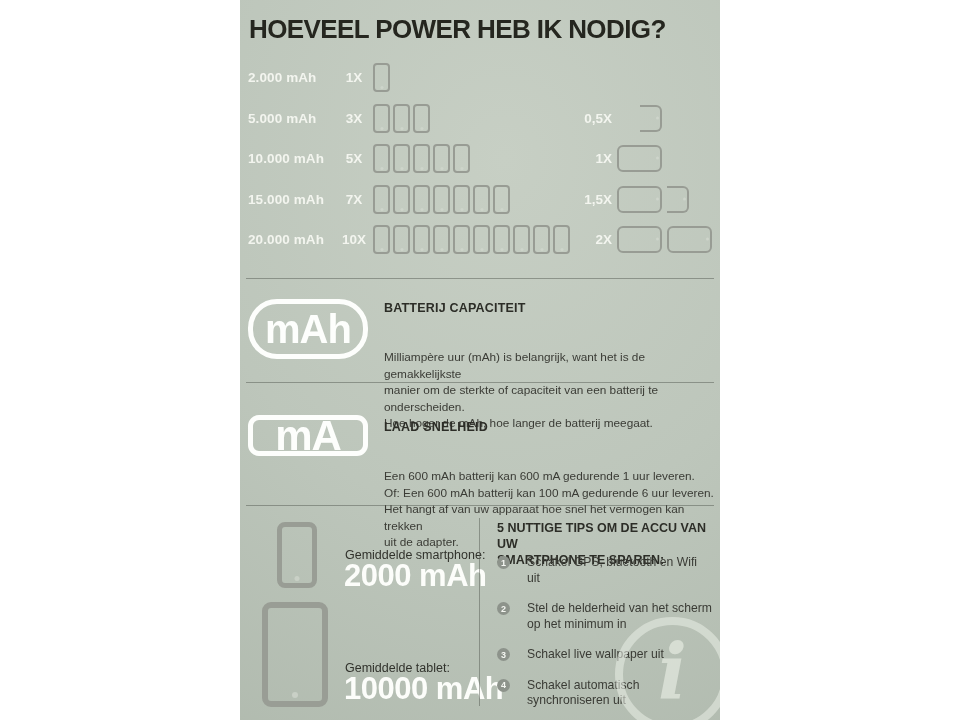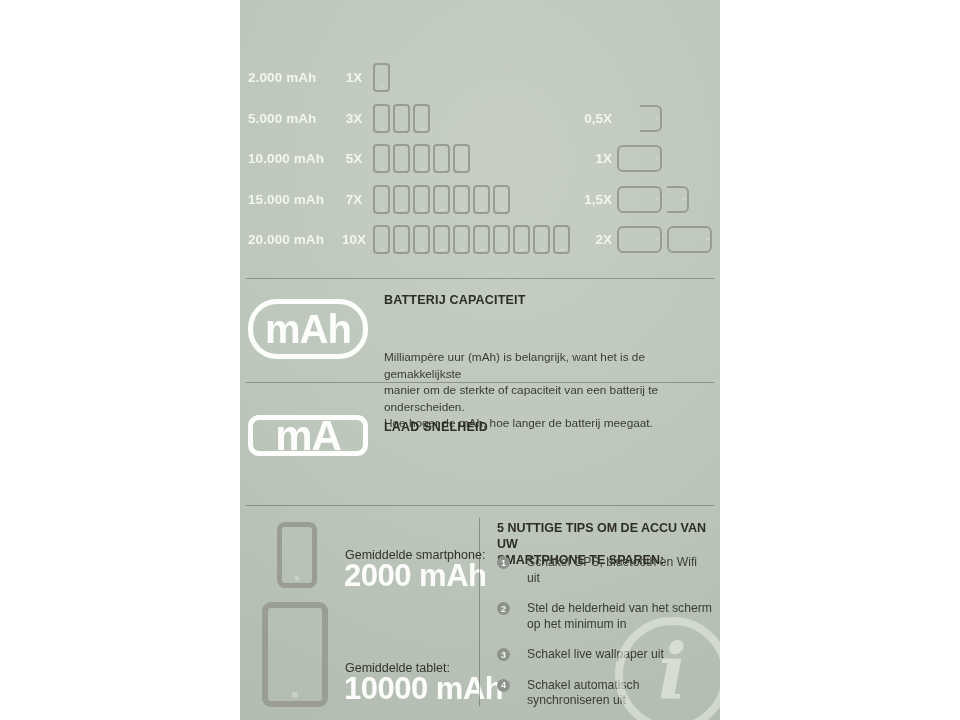--- a/index.html
+++ b/index.html
@@ -25,21 +25,21 @@
   
   .hdiv{position:absolute;left:6px;width:468px;height:1px;background:rgba(86,92,84,0.5);}
   .hdiv.d1{top:278px}.hdiv.d2{top:382px}.hdiv.d3{top:505px}
   .vdiv{position:absolute;left:239px;top:518px;width:1px;height:188px;background:rgba(86,92,84,0.5);}
   
   .badge{position:absolute;left:8px;width:120px;box-sizing:border-box;border:5px solid #fdfefc;border-radius:11px;
     color:#fdfefc;font-weight:700;display:flex;align-items:center;justify-content:center;letter-spacing:-1px;}
   .badge.mah{top:299px;height:60px;font-size:40px;border-radius:29px;}
   .badge.ma{top:415px;height:41px;font-size:42px;}
   .sec-head{position:absolute;left:144px;font-size:12.5px;font-weight:700;color:#2c2d27;letter-spacing:0.2px;}
-  .sec-head.h1{top:293px}.sec-head.h2{top:420px}
+  .sec-head.h1{top:301px}.sec-head.h2{top:420px}
   .sec-body{position:absolute;left:144px;font-size:11.8px;color:#3a3b35;line-height:16.5px;white-space:pre-line;margin-top:28px;}
   .sec-body.b1{top:321px}.sec-body.b2{top:440px}
   
   .phone-big{position:absolute;left:37px;top:522px;box-sizing:border-box;width:40px;height:66px;border:5px solid #999d95;border-radius:8px;}
   .phone-big::after{content:'';position:absolute;bottom:2px;left:50%;transform:translateX(-50%);width:5px;height:5px;border-radius:50%;background:#c9d0c6;}
   .tablet-big{position:absolute;left:22px;top:602px;box-sizing:border-box;width:66px;height:105px;border:6px solid #999d95;border-radius:9px;}
   .tablet-big::after{content:'';position:absolute;bottom:3px;left:50%;transform:translateX(-50%);width:6px;height:6px;border-radius:50%;background:#c9d0c6;}
   .avg-label{position:absolute;left:105px;font-size:12.5px;color:#31322c;}
   .avg-label.l1{top:548px}.avg-label.l2{top:661px}
   .avg-value{position:absolute;left:104px;font-size:31px;font-weight:700;color:#fcfdfa;letter-spacing:-0.5px;}
@@ -54,20 +54,21 @@
   
   .info-mark{position:absolute;left:375px;top:617px;box-sizing:border-box;width:115px;height:115px;border-radius:50%;
     border:8px solid rgba(233,239,229,0.55);color:rgba(236,241,232,0.6);display:flex;align-items:center;justify-content:center;
     font-family:"DejaVu Serif",serif;font-style:italic;font-weight:700;font-size:76px;padding-bottom:6px;}
 </style>
 </head>
 <body>
 
 <div class="poster">
 
+  <div class="title">HOEVEEL POWER HEB IK NODIG?</div>
 
   <div id="rows">
       <div class="row">
         <span class="cap">2.000 mAh</span>
         <span class="mult">1X</span>
         <span class="phones">
           <span class="phone"></span>
         </span>
         <span class="tablets"></span>
       </div>
@@ -145,20 +146,24 @@
   <div class="badge mah">mAh</div>
   <div class="sec-head h1">BATTERIJ CAPACITEIT</div>
   <div class="sec-body b1">Milliampère uur (mAh) is belangrijk, want het is de gemakkelijkste
 manier om de sterkte of capaciteit van een batterij te onderscheiden.
 Hoe hoger de mAh, hoe langer de batterij meegaat.</div>
 
   <div class="hdiv d2"></div>
 
   <div class="badge ma">mA</div>
   <div class="sec-head h2">LAAD SNELHEID</div>
+  <div class="sec-body b2">Een 600 mAh batterij kan 600 mA gedurende 1 uur leveren.
+Of: Een 600 mAh batterij kan 100 mA gedurende 6 uur leveren.
+Het hangt af van uw apparaat hoe snel het vermogen kan trekken
+uit de adapter.</div>
 
   <div class="hdiv d3"></div>
 
   <div class="phone-big"></div>
   <div class="avg-label l1">Gemiddelde smartphone:</div>
   <div class="avg-value v1">2000 mAh</div>
 
   <div class="tablet-big"></div>
   <div class="avg-label l2">Gemiddelde tablet:</div>
   <div class="avg-value v2">10000 mAh</div>

